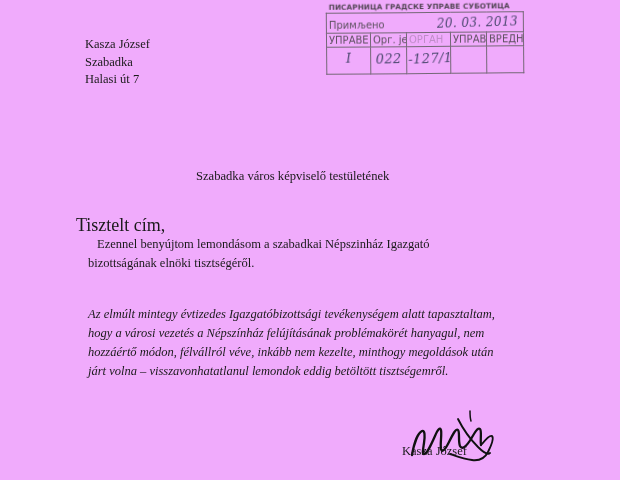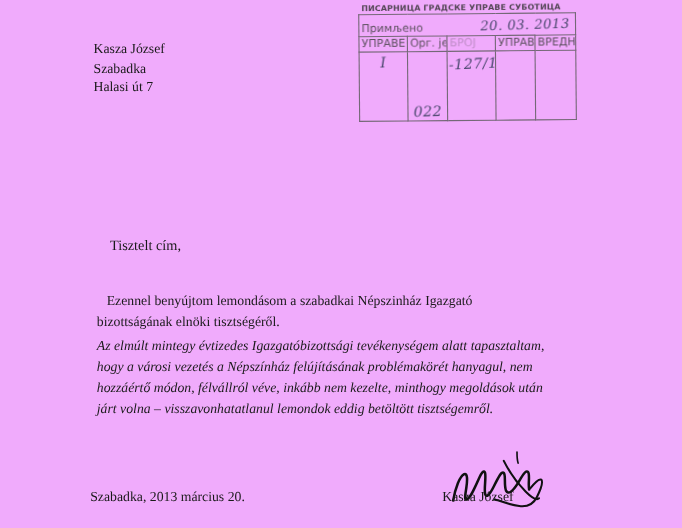--- a/index.html
+++ b/index.html
@@ -88,21 +88,20 @@
     font-size: 13px;
     text-align: center;
     padding-top: 3px;
     transform: rotate(-2deg);
   }
   .val-orgjed {
     font-size: 13px;
     text-align: center;
     padding-top: 4px;
     transform: rotate(-1deg);
-    margin-top: 43px;
   }
   .val-broj {
     font-size: 13px;
     padding-top: 4px;
     padding-left: 1px;
     transform: rotate(-2deg);
     white-space: nowrap;
   }
 
   
@@ -115,32 +114,32 @@
     white-space: pre-line;
   }
   .recipient {
     position: absolute;
     left: 196px;
     top: 169px;
     font-size: 12.6px;
   }
   .salutation {
     position: absolute;
-    left: 100px;
+    left: 76px;
     top: 215px;
-    font-size: 13px;
+    font-size: 18px;
   }
   .para {
     position: absolute;
     left: 88px;
     font-size: 12.5px;
     line-height: 19px;
     text-indent: 9px;
   }
-  .para-1 { top: 264px; width: 400px; }
+  .para-1 { top: 235px; width: 400px; }
   .para-2 { top: 305px; width: 424px; text-indent: 0; font-style: italic; }
 
   .datepl {
     position: absolute;
     left: 82px;
     top: 444px;
     font-size: 12.5px;
   }
   .signature-name {
     position: absolute;
@@ -183,21 +182,21 @@
           </td>
         </tr>
         <tr class="row-hdr">
           <td>
             <div class="cell-label">УПРАВЕ</div>
           </td>
           <td>
             <div class="cell-label">Орг. јед.</div>
           </td>
           <td>
-            <div class="cell-label faint">БРОЈ</div>
+            <div class="cell-label faint">ОРГАН</div>
           </td>
           <td>
             <div class="cell-label">УПРАВЕ</div>
           </td>
           <td>
             <div class="cell-label">ВРЕДНОСТ</div>
           </td>
         </tr>
         <tr class="row-vals">
           <td>
@@ -217,28 +216,28 @@
           </td>
         </tr>
       </tbody>
     </table>
   </div>
 
   <div class="sender">Kasza József
 Szabadka
 Halasi út 7</div>
 
+  <div class="recipient">Szabadka város képviselő testületének</div>
 
   <div class="salutation">Tisztelt cím,</div>
 
   <div class="para para-1">Ezennel benyújtom lemondásom a szabadkai Népszinház Igazgató bizottságának elnöki tisztségéről.</div>
 
   <div class="para para-2">Az elmúlt mintegy évtizedes Igazgatóbizottsági tevékenységem alatt tapasztaltam, hogy a városi vezetés a Népszínház felújításának problémakörét hanyagul, nem hozzáértő módon, félvállról véve, inkább nem kezelte, minthogy megoldások után járt volna – visszavonhatatlanul lemondok eddig betöltött tisztségemről.</div>
 
-  <div class="datepl">Szabadka, 2013 március 20.</div>
 
   <div class="signature-mark">
     <svg width="130" height="58" viewBox="0 0 130 58" fill="none" stroke="#111111" stroke-width="2.1" stroke-linecap="round" stroke-linejoin="round">
       <path d="M14 50 C16 38, 20 28, 24 26 C27 25, 27 31, 26 38
                C25 45, 24 49, 26 49 C29 49, 33 40, 37 31
                C40 24, 42 22, 43 25 C44 29, 42 39, 43 44
                C44 48, 47 45, 51 37 C55 29, 58 23, 60 25
                C62 27, 60 36, 62 41 C64 45, 68 42, 73 34
                C77 27, 80 22, 82 24 C84 26, 82 34, 83 40" stroke-width="2.3"></path>
       <path d="M60 14 C64 22, 72 34, 80 42 C86 48, 90 50, 92 48" stroke-width="1.9"></path>

